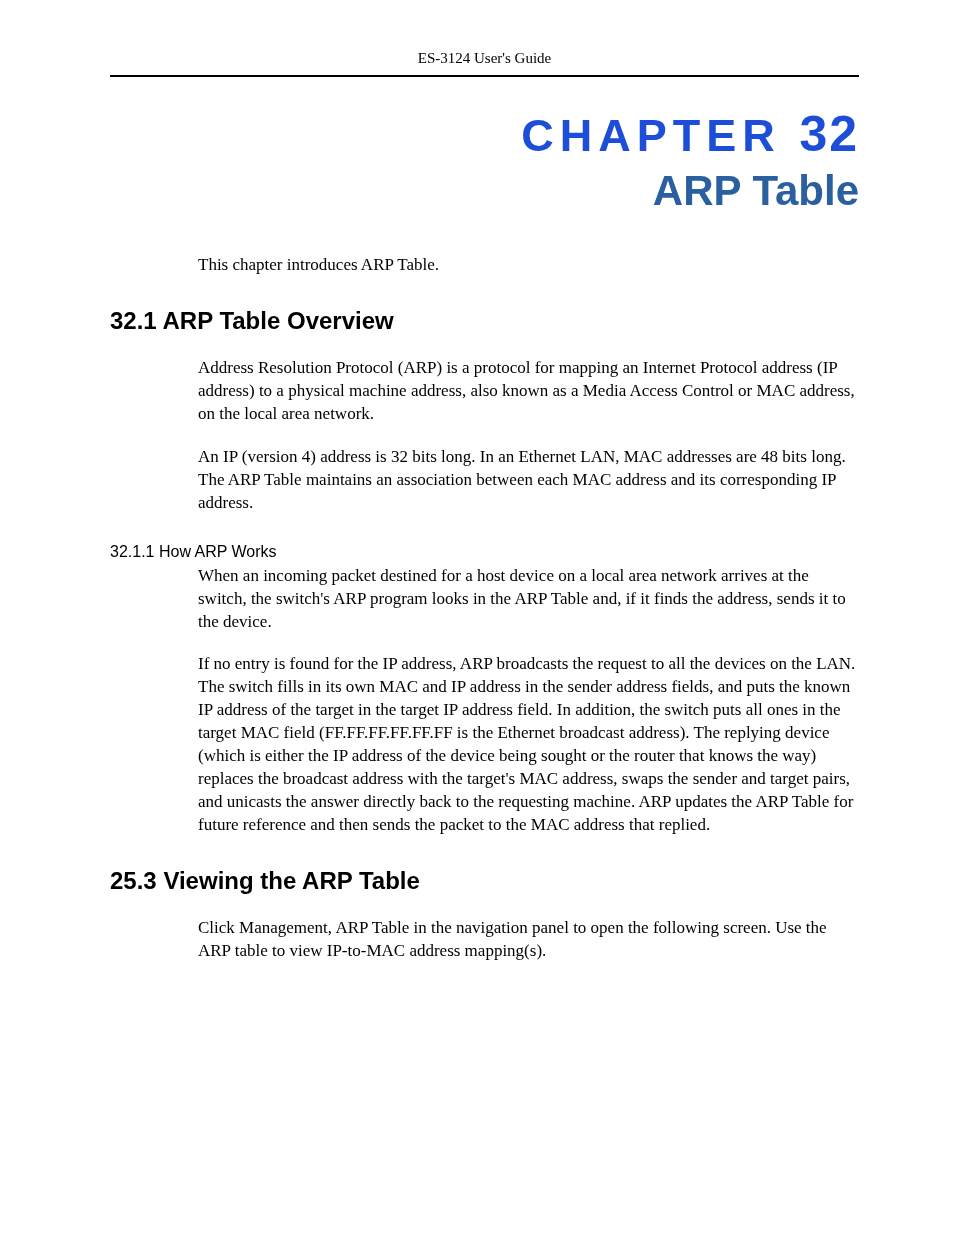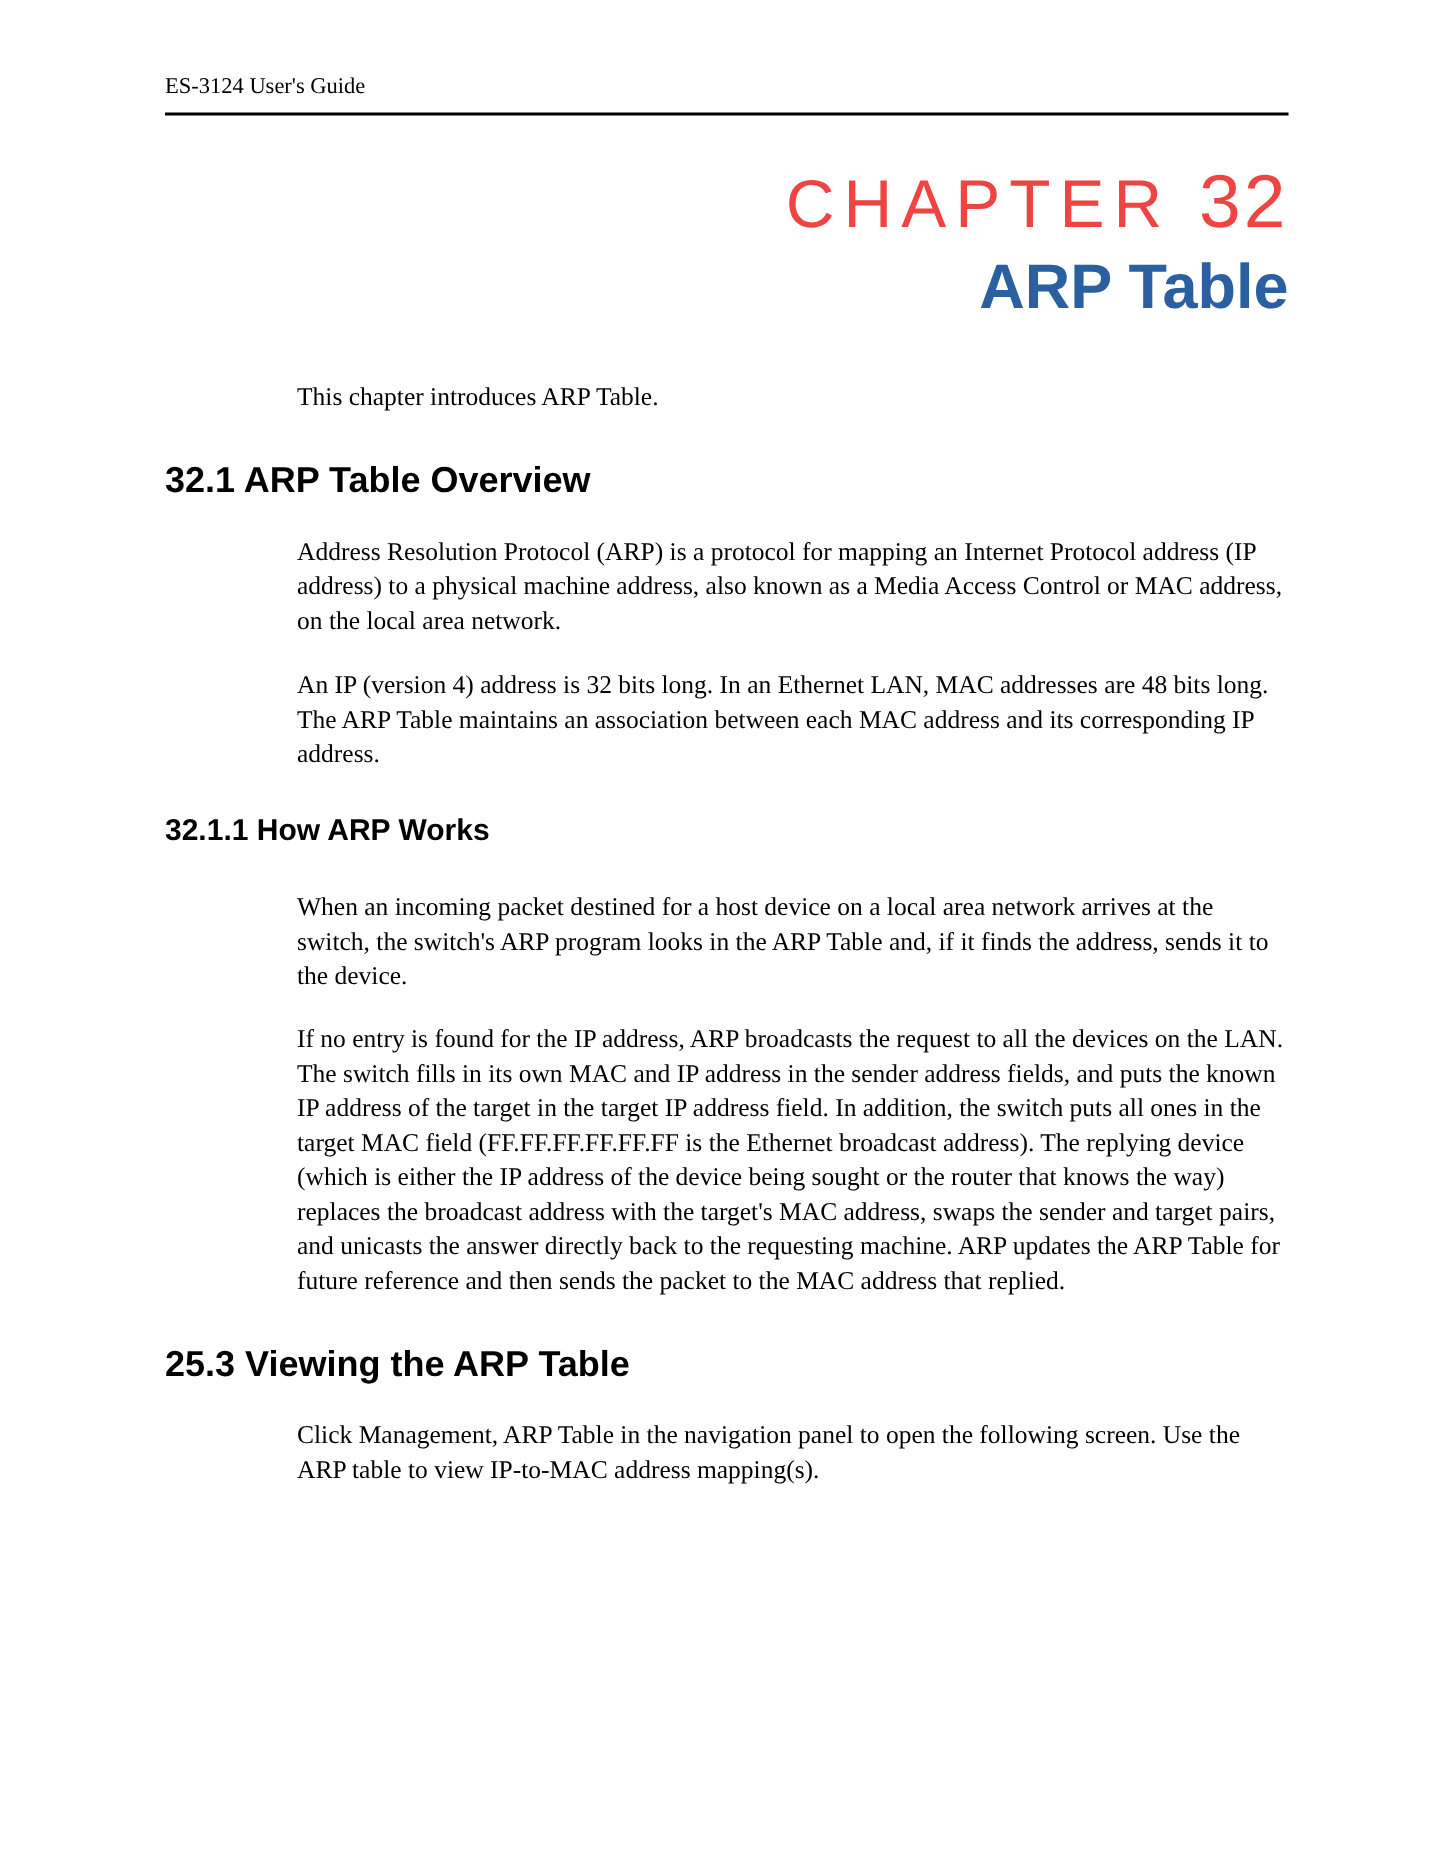--- a/index.html
+++ b/index.html
@@ -13,37 +13,37 @@
     position: relative;
     box-sizing: border-box;
   }
   .page {
     padding: 50px 95px 50px 110px;
     box-sizing: border-box;
     height: 100%;
     position: relative;
   }
   .header-text {
-    text-align: left;
+    text-align: center;
     font-size: 15px;
     margin-bottom: 8px;
   }
   .header-rule {
     border: none;
     border-top: 2px solid #000;
     margin: 0 0 30px 0;
   }
   .chapter-title {
     text-align: right;
     margin-bottom: 40px;
   }
   .chapter-label {
     font-family: Arial, Helvetica, sans-serif;
-    font-weight: normal;
-    color: #ef4444;
+    font-weight: bold;
+    color: #1d4ed8;
     font-size: 45px;
     letter-spacing: 6px;
     display: block;
     line-height: 1.1;
   }
   .chapter-label .num {
     font-size: 50px;
     letter-spacing: 2px;
   }
   .chapter-subtitle {
@@ -59,23 +59,23 @@
     margin: 0 0 32px 88px;
   }
   .h1 {
     font-family: Arial, Helvetica, sans-serif;
     font-weight: bold;
     font-size: 24px;
     margin: 30px 0 22px 0;
   }
   .h2 {
     font-family: Arial, Helvetica, sans-serif;
-    font-weight: bold;
-    font-size: 20px;
-    margin: 28px 0 28px 0;
+    font-weight: normal;
+    font-size: 16px;
+    margin: 28px 0 4px 0;
   }
   .body-text {
     font-size: 17px;
     line-height: 1.35;
     margin: 0 0 20px 88px;
     text-align: left;
   }
   .bold {
     font-weight: normal;
   }

